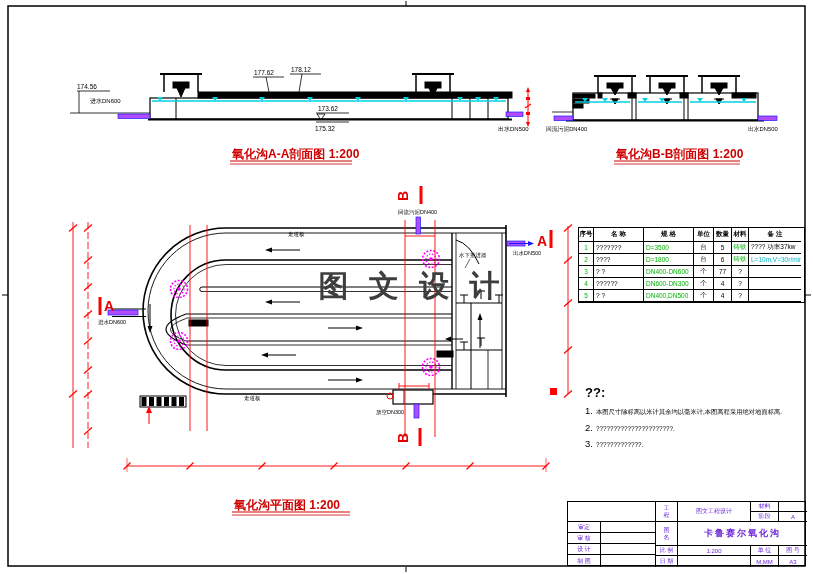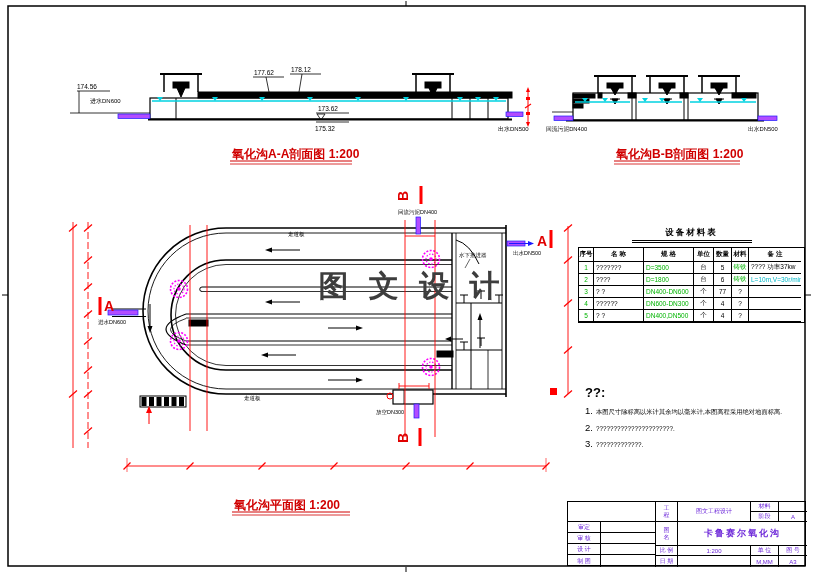--- a/index.html
+++ b/index.html
@@ -347,21 +347,20 @@
     <text x="244" y="400" font-size="5.5" fill="#000" stroke="none">走道板</text>
     <text x="412" y="296" text-anchor="middle" font-size="30" font-weight="bold" fill="#3d3d3d" letter-spacing="6" stroke="none">图 文 设 计</text>
     <text x="234" y="509" font-size="12" font-weight="bold" fill="#d00000" stroke="none">氧化沟平面图  1:200</text>
     <line x1="232" y1="512" x2="350" y2="512" stroke="#d00000" stroke-width="1"></line>
     <line x1="232" y1="515" x2="350" y2="515" stroke="#d00000" stroke-width="0.8"></line>
   </g>
 </svg>
 
 
 <div id="mat-table" class="abs">
-  <div id="mat-title">设备材料表</div>
   <div class="tgrid">
     <div class="tc th">序号</div>
     <div class="tc th">名  称</div>
     <div class="tc th">规  格</div>
     <div class="tc th">单位</div>
     <div class="tc th">数量</div>
     <div class="tc th">材料</div>
     <div class="tc th">备  注</div>
 
     <div class="tc green">1</div>

